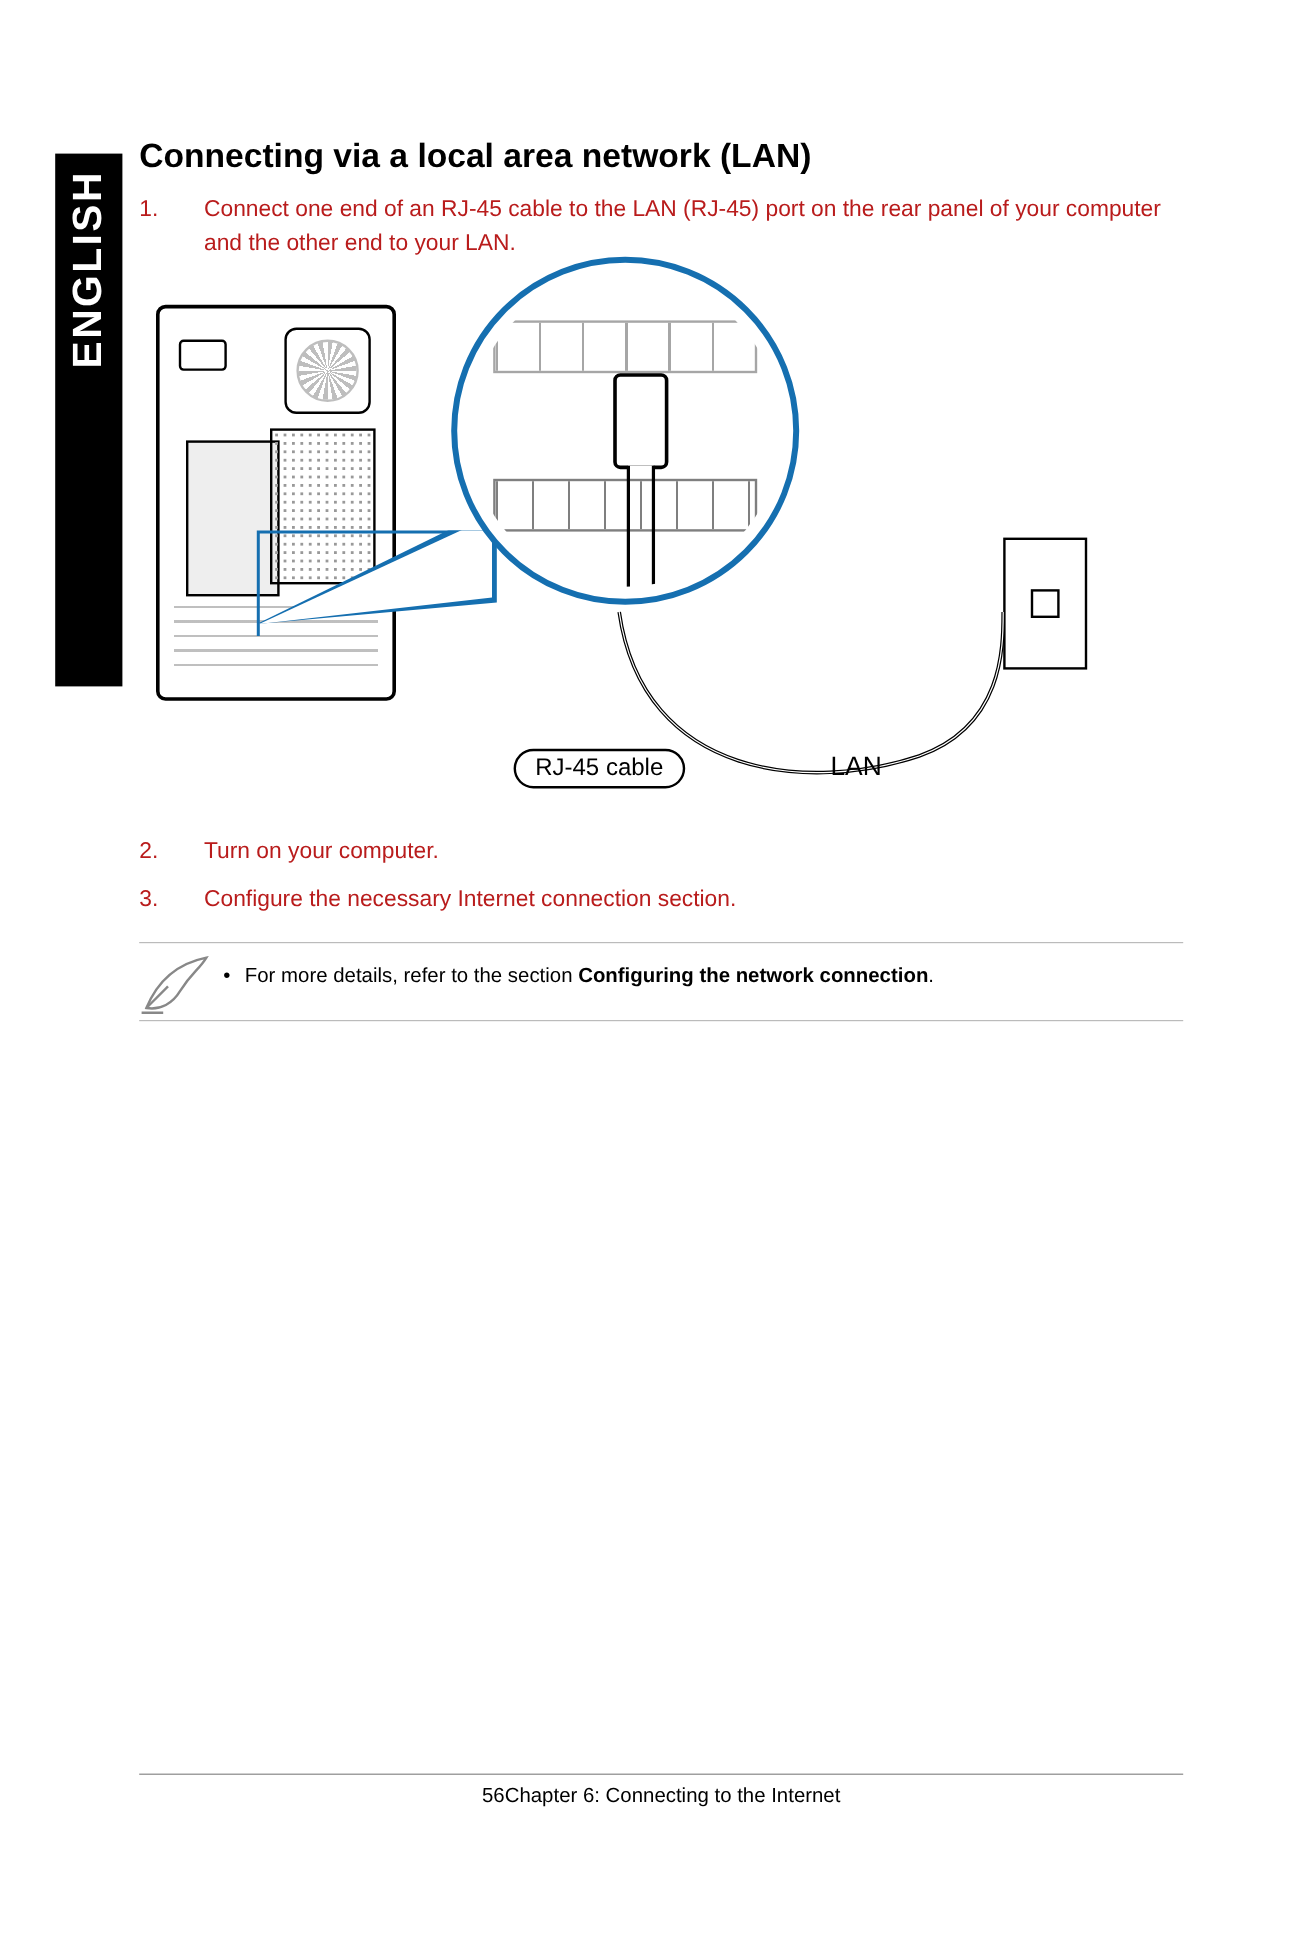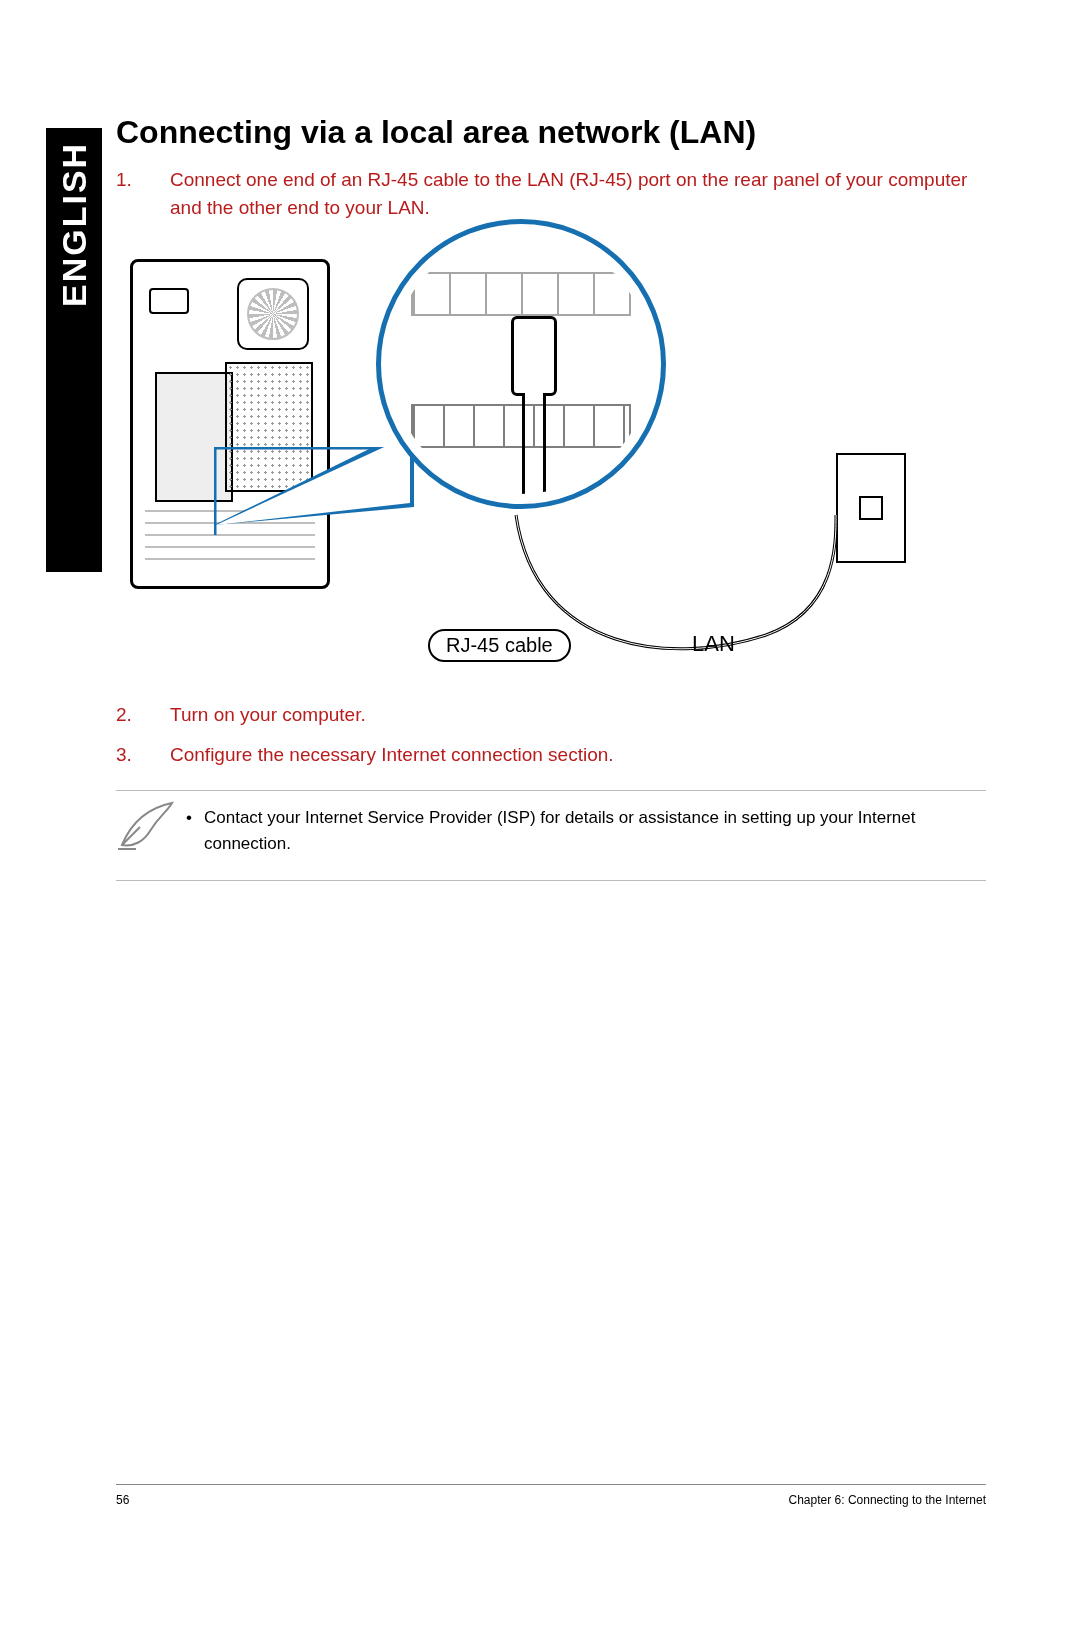--- a/index.html
+++ b/index.html
@@ -20,21 +20,21 @@
     display: flex;
     align-items: center;
     justify-content: flex-end;
     padding-bottom: 14px;
   }
   .content {
     position: absolute;
     left: 116px; top: 112px;
     width: 870px;
   }
-  .h1 { font-size: 32px; font-weight: bold; line-height: 1.25; margin-bottom: 14px; }
+  .h1 { font-size: 28px; font-weight: bold; line-height: 1.25; margin-bottom: 14px; }
   .h2 { font-size: 21px; font-weight: bold; margin-bottom: 10px; }
   ol.steps { list-style: none; counter-reset: s; margin-left: 0; padding-left: 0; font-size: 19px; line-height: 1.45; color: #b91c1c; }
   ol.steps > li { counter-increment: s; position: relative; padding-left: 54px; margin-bottom: 12px; }
   ol.steps > li::before { content: counter(s) "."; position: absolute; left: 0; top: 0; }
   .figure-area { position: relative; width: 870px; height: 440px; margin: 14px 0 26px; text-align: center; }
   .tower {
     position: absolute; left: 14px; top: 24px;
     width: 200px; height: 330px;
     border: 3px solid #000; border-radius: 8px;
     background: #fff;
@@ -128,22 +128,22 @@
   .note-box .pen {
     position: absolute; left: 0; top: 10px; width: 60px; height: 50px;
   }
   .note-box ul { list-style: none; padding: 0; }
   .note-box li { position: relative; padding-left: 18px; margin-bottom: 8px; }
   .note-box li::before { content: "•"; position: absolute; left: 0; top: 0; }
   .note-box .bold { font-weight: bold; }
   .footer {
     position: absolute; left: 116px; right: 94px; bottom: 120px;
     border-top: 1px solid #888;
-    display: flex; justify-content: space-between;
-    padding-top: 8px; font-size: 12px;
+    display: flex; justify-content: center;
+    padding-top: 8px; font-size: 17px;
   }
 </style>
 </head>
 <body>
 
 <div class="page">
   <div class="side-tab">ENGLISH</div>
 
   <div class="content">
     <div class="h1">Connecting via a local area network (LAN)</div>
@@ -193,21 +193,23 @@
       <li>Configure the necessary Internet connection section.</li>
     </ol>
 
     <div class="note-box">
       <svg class="pen" viewBox="0 0 60 50">
         <path d="M6,44 C20,10 46,4 56,2 C50,12 44,14 34,30 C28,40 18,46 6,44 Z" fill="none" stroke="#888" stroke-width="2"></path>
         <path d="M6,44 L24,26" stroke="#888" stroke-width="2"></path>
         <path d="M2,48 C8,48 14,48 20,48" stroke="#888" stroke-width="2" fill="none"></path>
       </svg>
       <ul>
-        <li>Contact your Internet Service Provider (ISP) for details or assistance in setting up your Internet connection.</li>
+        <li>
+          <span>For more details, refer to the section </span><span class="bold">Configuring the network connection</span><span>.</span>
+        </li>
       </ul>
     </div>
   </div>
 
   <div class="footer">
     <span>56</span>
     <span>Chapter 6: Connecting to the Internet</span>
   </div>
 </div>
 

